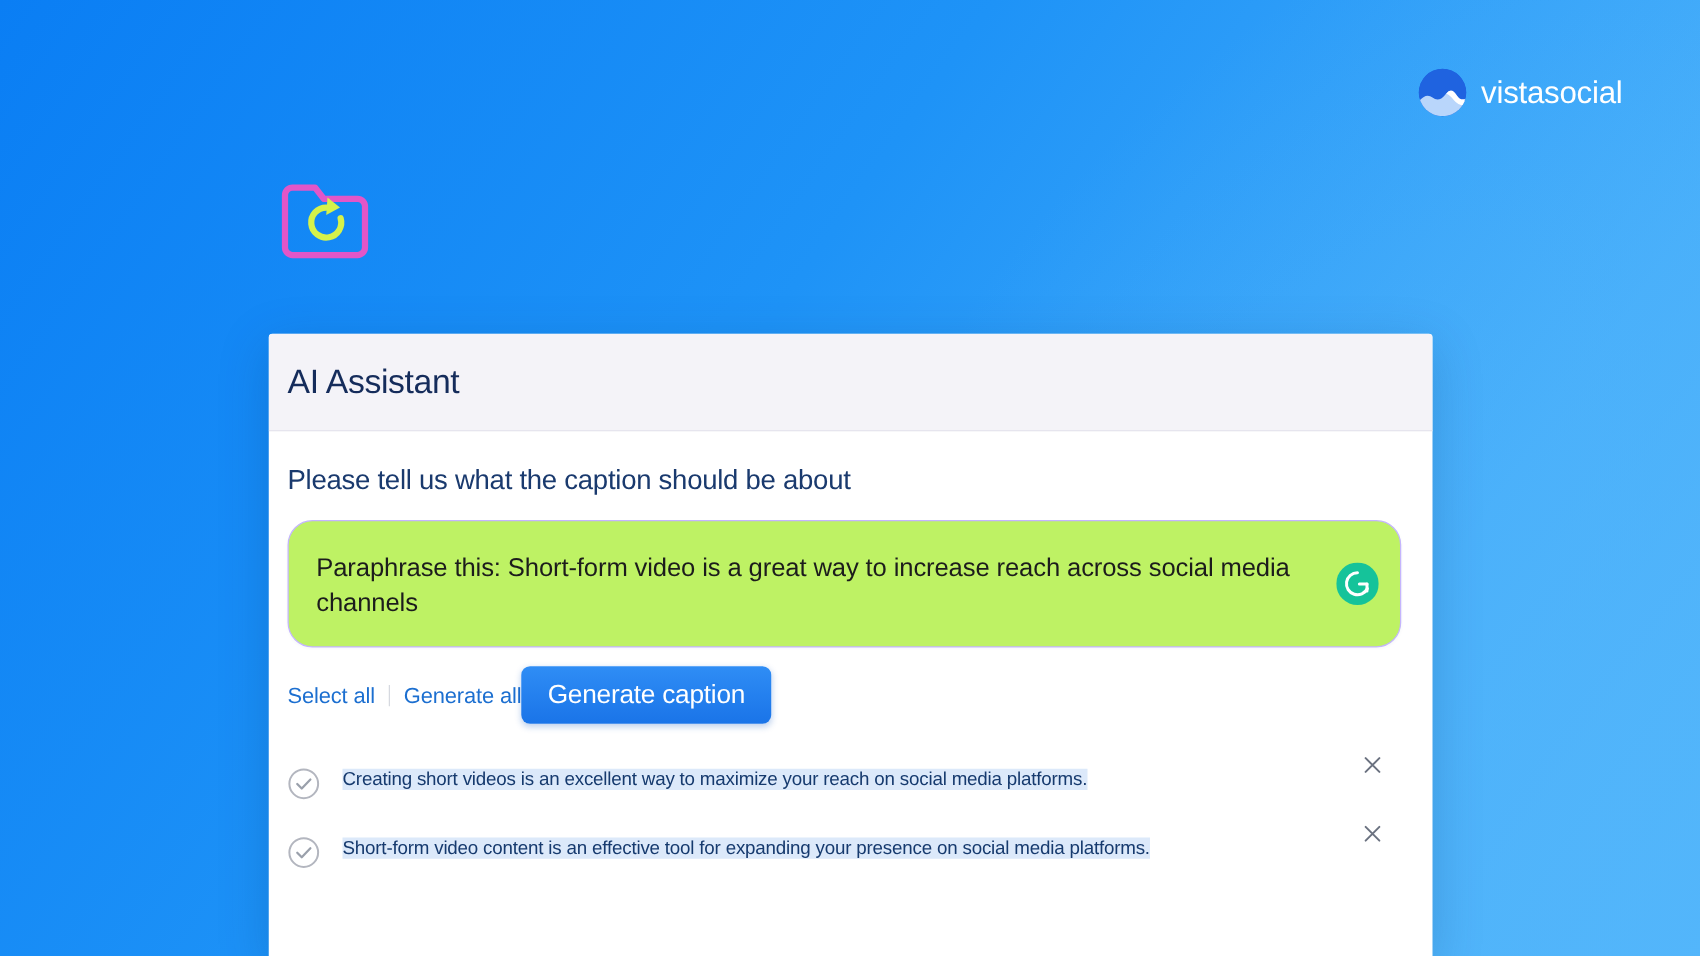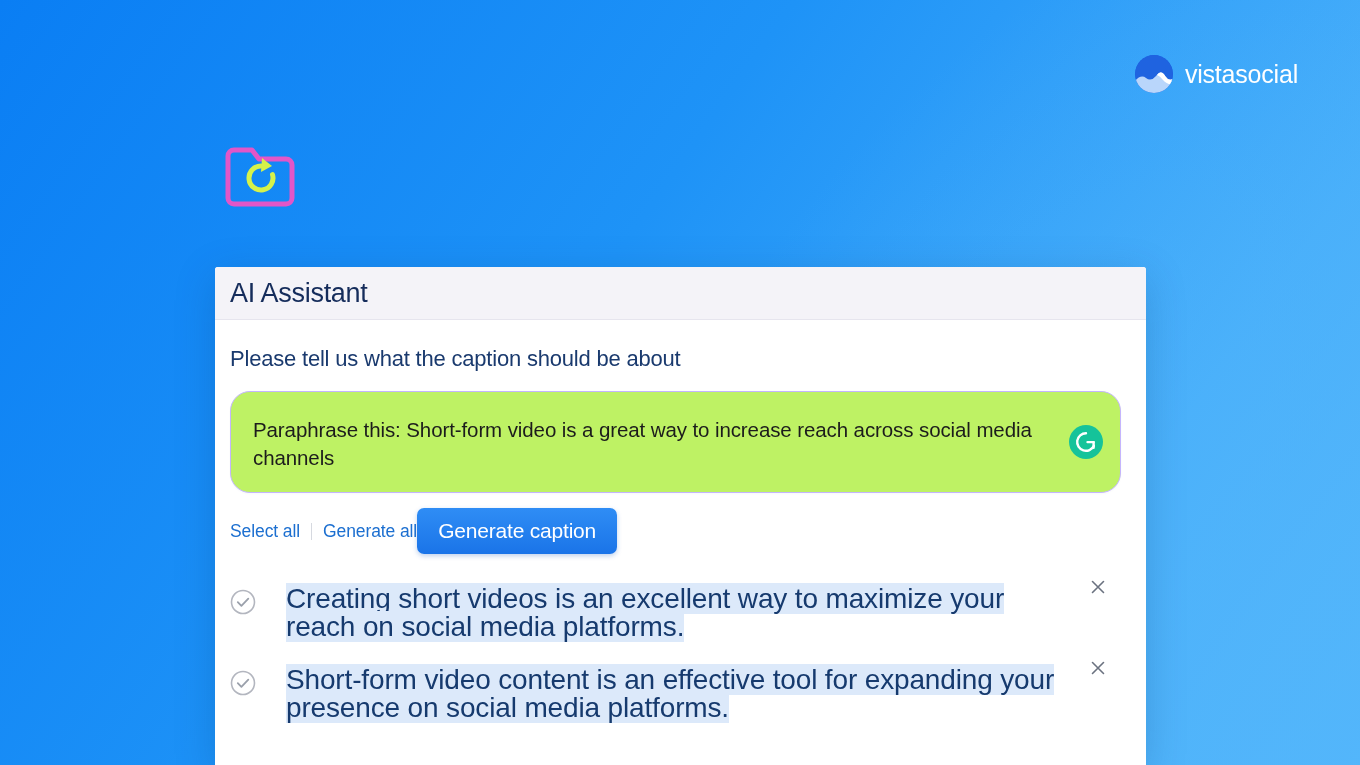--- a/index.html
+++ b/index.html
@@ -84,21 +84,21 @@
     top: 267px;
     width: 931px;
     height: 500px;
     background: #ffffff;
     border-radius: 3px 3px 0 0;
     box-shadow: 0 10px 40px rgba(8, 60, 120, 0.22);
     overflow: hidden;
   }
 
   .card-header {
-    height: 53px;
+    height: 78px;
     background: #f4f3f8;
     border-bottom: 1px solid #e6e5ee;
     display: flex;
     align-items: center;
     padding: 0 0 0 15px;
   }
   .card-header-title {
     color: #152c5b;
     font-size: 27px;
     font-weight: 500;
@@ -192,25 +192,24 @@
   .check-icon {
     width: 26px;
     height: 26px;
     flex: none;
     margin-top: 4px;
   }
   .check-icon svg { display: block; width: 26px; height: 26px; }
   .result-text {
     flex: 1;
     color: #163a6e;
-    font-size: 28px;
+    font-size: 15px;
     line-height: 28px;
     letter-spacing: -0.15px;
     padding-right: 48px;
-    margin-left: 12px;
   }
   .result-text span.hl {
     background: #dce9fa;
     box-decoration-break: clone;
     -webkit-box-decoration-break: clone;
   }
   .close-icon {
     position: absolute;
     right: 12px;
     top: 0px;

